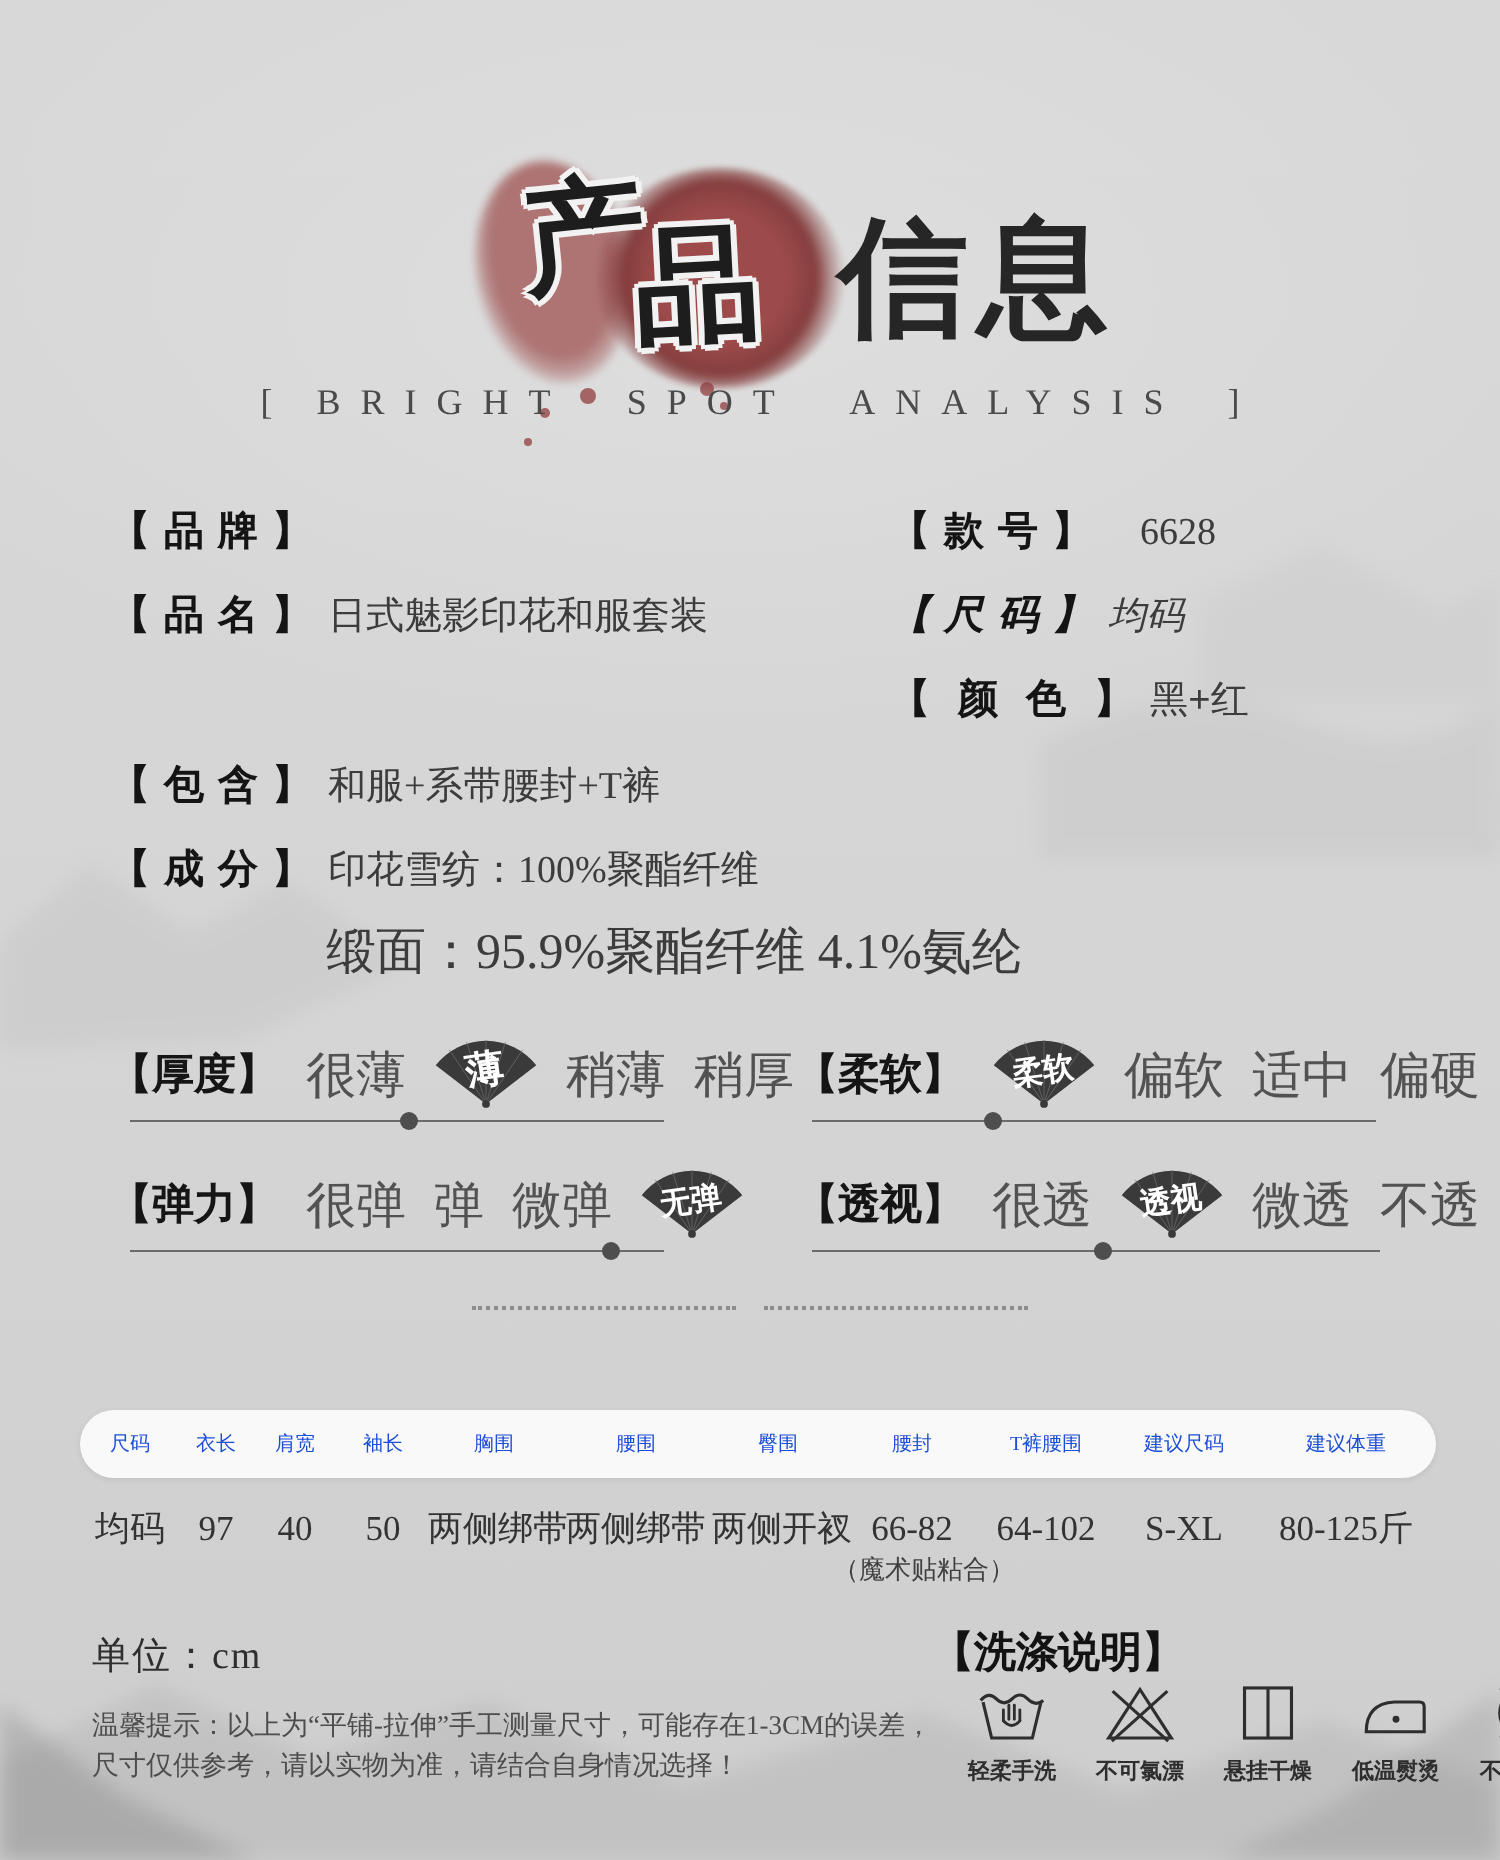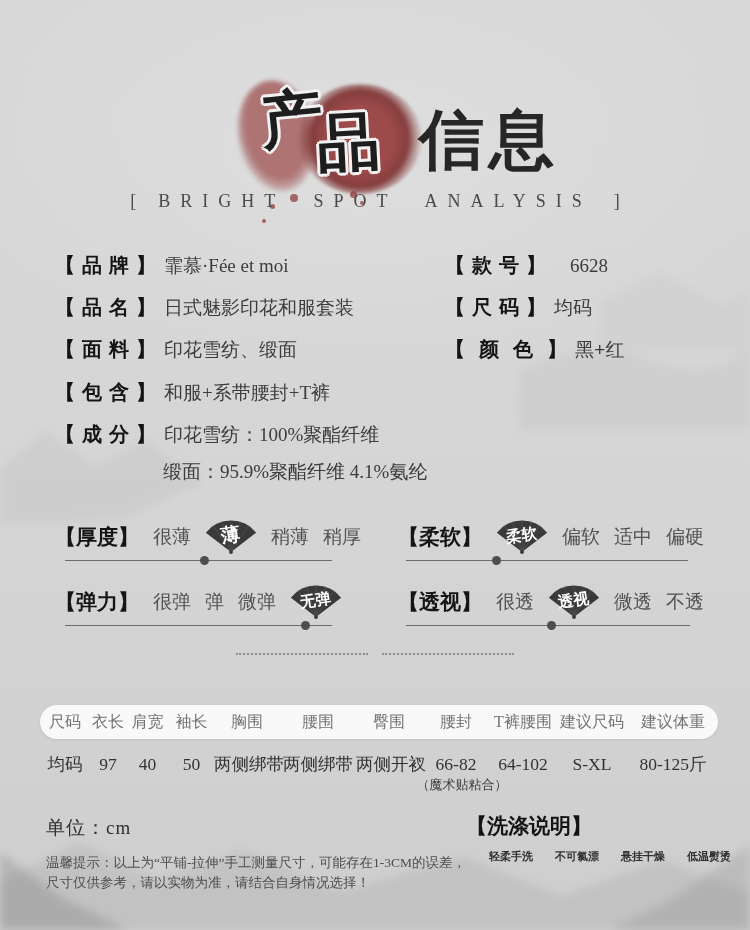--- a/index.html
+++ b/index.html
@@ -25,50 +25,50 @@
   .t2{left:317px;top:112px;font-size:63px;transform:rotate(-3deg);}
   .t3{left:419px;top:108px;font-size:65px;color:#262626;}
   .t4{left:489px;top:108px;font-size:65px;color:#262626;}
   .outlined{text-shadow:-2px -2px 0 #f2f2f2,2px -2px 0 #f2f2f2,-2px 2px 0 #f2f2f2,2px 2px 0 #f2f2f2,-3px 0 0 #f2f2f2,3px 0 0 #f2f2f2,0 -3px 0 #f2f2f2,0 3px 0 #f2f2f2;}
   .subtitle{position:absolute;left:0;top:191px;width:750px;display:flex;justify-content:center;align-items:center;gap:22px;color:#4a4a4a;font-size:18px;}
   .subtitle .st-text{letter-spacing:10px;word-spacing:14px;}
   
   .info-row{position:absolute;display:flex;align-items:baseline;white-space:nowrap;}
   .info-label{font-size:20px;font-weight:bold;color:#141414;letter-spacing:1px;}
   .info-value{font-size:19px;color:#3c3c3c;margin-left:7px;}
-  .cont-line{position:absolute;left:163px;top:459px;font-size:19px;color:#3c3c3c;white-space:nowrap;}
+  .cont-line{position:absolute;left:163px;top:459px;font-size:25px;color:#3c3c3c;white-space:nowrap;}
   
   .attr-row{position:absolute;height:52px;}
   .attr-content{display:flex;align-items:center;gap:14px;white-space:nowrap;height:40px;}
   .attr-label{font-size:21px;font-weight:bold;color:#151515;}
-  .attr-opt{font-size:19px;color:#525252;}
+  .attr-opt{font-size:25px;color:#525252;}
   .fan{width:58px;height:38px;margin:0 -3px;flex:0 0 auto;}
   .attr-underline{position:absolute;top:43px;height:1px;background:#6b6b6b;}
   .attr-dot{position:absolute;top:-4px;width:9px;height:9px;border-radius:50%;background:#4e4e4e;}
   
   .size-divider{position:absolute;left:0;top:653px;width:750px;display:flex;justify-content:center;align-items:center;gap:14px;}
   .size-divider .dash{width:132px;border-top:2px dotted #8d8d8d;height:0;}
   .size-title{font-size:23px;font-weight:bold;color:#1b1b1b;}
   .size-header{position:absolute;left:40px;top:705px;width:678px;height:34px;background:#f9f9f9;border-radius:17px;display:flex;align-items:center;box-shadow:0 1px 3px rgba(0,0,0,.08);}
   .size-row{position:absolute;left:40px;top:749px;width:678px;height:30px;display:flex;align-items:center;}
   .cell{text-align:center;overflow:visible;white-space:nowrap;}
-  .size-header .cell{font-size:16px;color:#737373;}
+  .size-header .cell{font-size:10px;color:#1d4ed8;}
   .size-row .cell{font-size:17.5px;color:#333;}
   .cw0{width:50px}.cw1{width:36px}.cw2{width:43px}.cw3{width:45px}.cw4{width:66px}.cw5{width:76px}
   .cw6{width:66px}.cw7{width:68px}.cw8{width:66px}.cw9{width:72px}.cw10{width:90px}
   .size-note{position:absolute;left:382px;top:776px;width:160px;text-align:center;font-size:13px;color:#3f3f3f;}
   .unit{position:absolute;left:46px;top:815px;font-size:19px;color:#2f2f2f;letter-spacing:1px;}
   
   .tip{position:absolute;left:46px;font-size:13.5px;color:#4d4d4d;white-space:nowrap;}
   .tip1{top:854px;}
   .tip2{top:874px;}
   
   .wash-title{position:absolute;left:466px;top:812px;font-size:21px;font-weight:bold;color:#131313;}
   .wash-row{position:absolute;left:464px;top:840px;width:248px;display:flex;justify-content:space-between;}
-  .wash-item{display:flex;align-items:center;gap:5px;width:46px;margin-left:20px;}
+  .wash-item{display:flex;flex-direction:column;align-items:center;gap:5px;width:46px;margin-left:20px;}
   .wash-item svg{width:36px;height:33px;}
   .wash-label{font-size:11px;font-weight:bold;color:#2e2e2e;font-family:"Liberation Sans",sans-serif;white-space:nowrap;}
 </style>
 </head>
 <body>
 
 <div class="page">
 
   <svg class="bg-ink" width="750" height="930" viewBox="0 0 750 930">
     <defs>
@@ -100,45 +100,40 @@
 
     <div class="subtitle">
       <span>[</span>
       <span class="st-text">BRIGHT SPOT ANALYSIS</span>
       <span>]</span>
     </div>
   </div>
 
   <div class="info-row" style="left:55px;top:252px;">
     <span class="info-label">【 品 牌 】</span>
-    <span class="info-value">霏慕·Fée et moi</span>
   </div>
   <div class="info-row" style="left:55px;top:294px;">
     <span class="info-label">【 品 名 】</span>
     <span class="info-value">日式魅影印花和服套装</span>
   </div>
-  <div class="info-row" style="left:55px;top:336px;">
-    <span class="info-label">【 面 料 】</span>
-    <span class="info-value">印花雪纺、缎面</span>
-  </div>
   <div class="info-row" style="left:55px;top:379px;">
     <span class="info-label">【 包 含 】</span>
     <span class="info-value">和服+系带腰封+T裤</span>
   </div>
   <div class="info-row" style="left:55px;top:421px;">
     <span class="info-label">【 成 分 】</span>
     <span class="info-value">印花雪纺：100%聚酯纤维</span>
   </div>
   <div class="cont-line">缎面：95.9%聚酯纤维  4.1%氨纶</div>
 
   <div class="info-row" style="left:445px;top:252px;gap:16px;">
     <span class="info-label">【 款 号 】</span>
     <span class="info-value">6628</span>
   </div>
-  <div class="info-row" style="left:445px;top:294px;">
+  <div class="info-row" style="left:445px;top:294px;font-style:italic;">
     <span class="info-label">【 尺 码 】</span>
     <span class="info-value">均码</span>
   </div>
   <div class="info-row" style="left:445px;top:336px;font-family:Liberation Mono, monospace;">
     <span class="info-label">【 颜 色 】</span>
     <span class="info-value">黑+红</span>
   </div>
 
   <div class="attr-row" style="left:55px;top:517px;width:280px;">
     <div class="attr-content">

